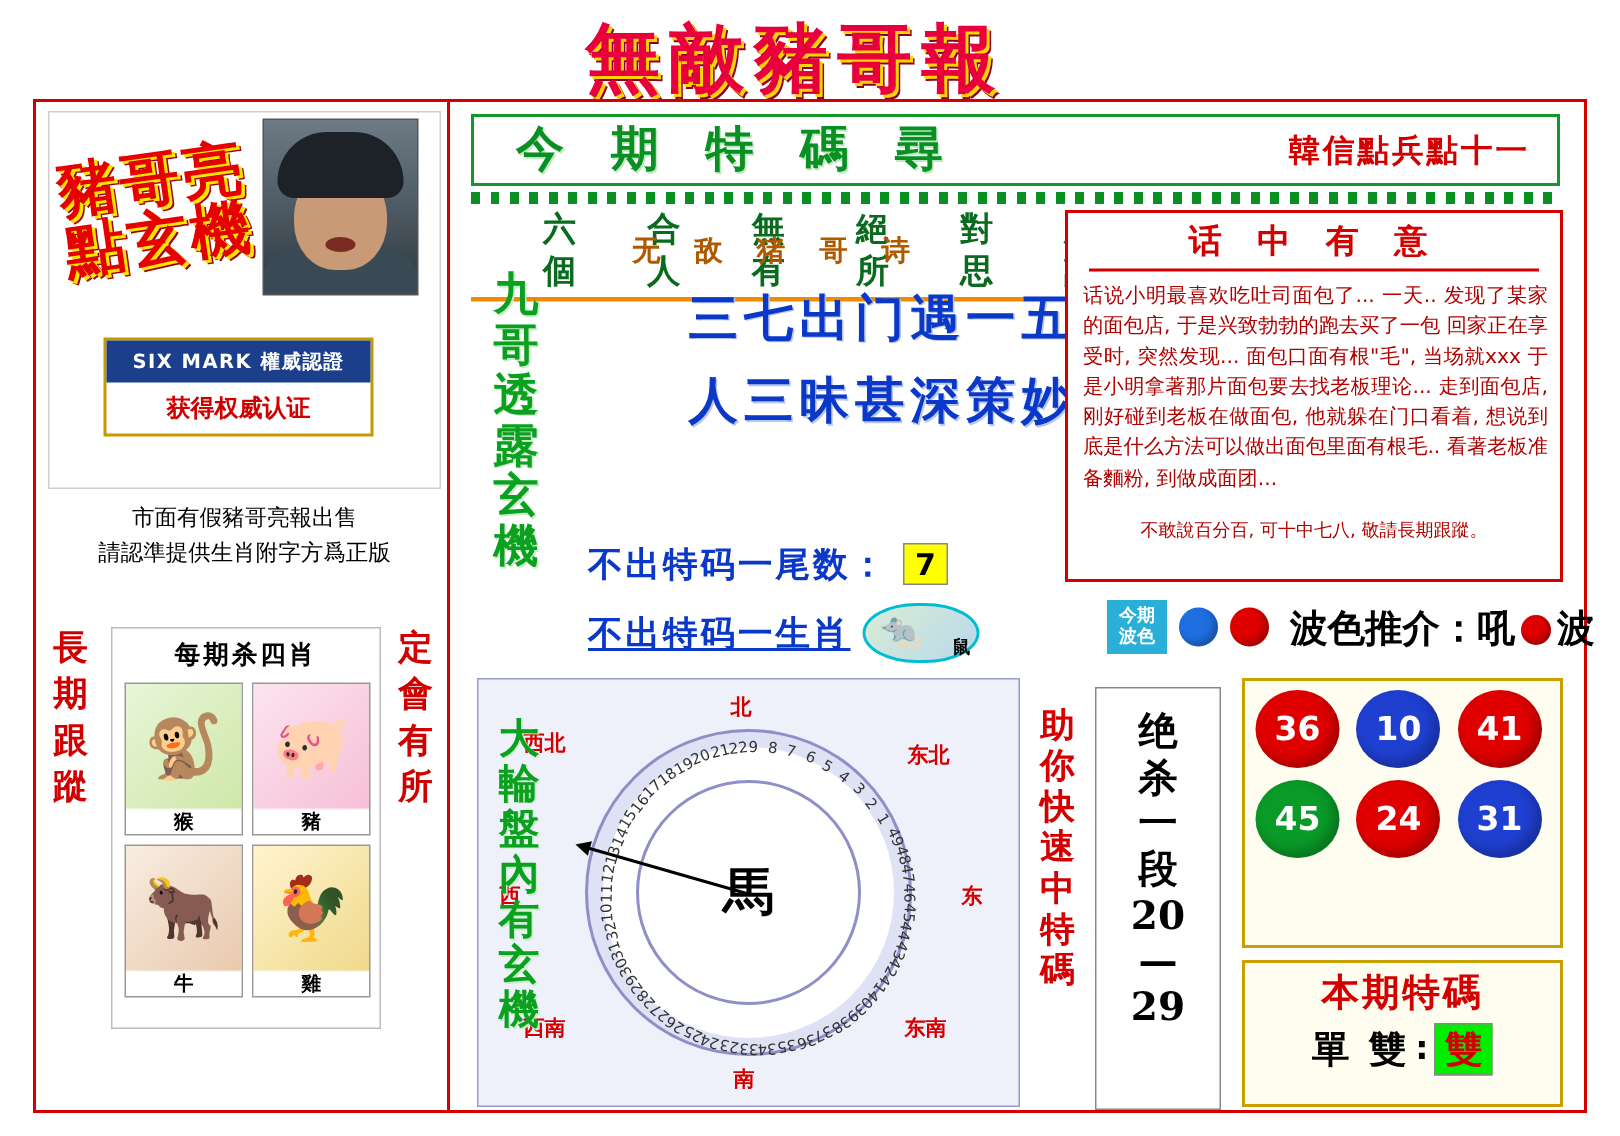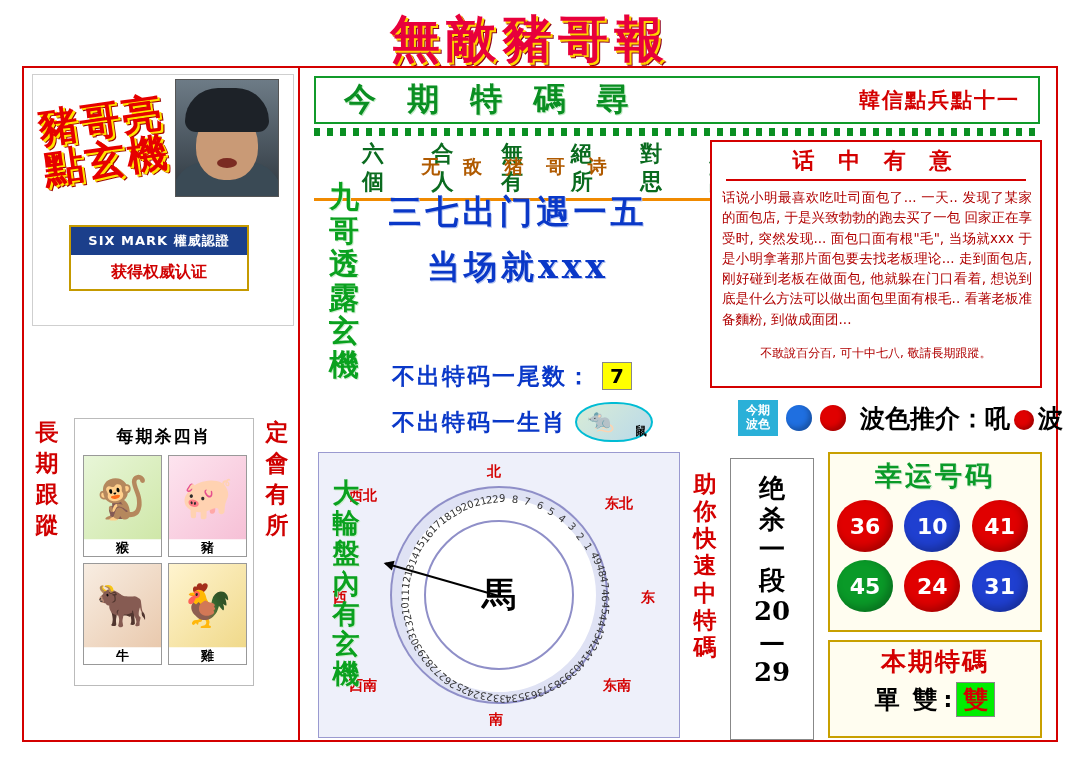--- a/index.html
+++ b/index.html
@@ -182,21 +182,21 @@
   }
   
   .poem-box {
     position:absolute; left:318px; top:154px; width:400px; height:140px;
   }
   .poem-title {
     text-align:center; font-family:"DejaVu Serif", serif;
     font-size:19px; font-weight:bold; color:#b05a00; letter-spacing:8px;
   }
   .poem-line {
-    text-align:center; font-family:"DejaVu Serif", serif;
+    text-align:right; font-family:"DejaVu Serif", serif;
     font-size:33px; font-weight:bold; color:#0a38c8; letter-spacing:4px;
     margin-top:10px;
     text-shadow:1px 1px 0 #b9c7ef;
   }
   .poem-line.two { color:#0a38c8; }
   .vtitle-left {
     position:absolute; left:322px; top:180px; width:44px;
     font-family:"DejaVu Serif", serif;
     font-size:30px; font-weight:bold; color:#0aa11f;
     text-align:center; line-height:1.12;
@@ -235,20 +235,21 @@
     display:flex; align-items:center; justify-content:center;
     font-family:"DejaVu Sans", sans-serif;
   }
   .zodiacrow {
     position:absolute; left:392px; top:400px; width:330px; height:44px;
     display:flex; align-items:center;
   }
   .zodiacrow .lbl {
     font-family:"DejaVu Serif", serif; font-size:23px; font-weight:bold; color:#0a38c8;
     letter-spacing:2px;
+    text-decoration:underline;
   }
   .zodiac-pic {
     margin-left:8px; width:78px; height:40px;
     background:linear-gradient(135deg,#d9ecd6,#b9d9ea);
     border:2px solid #00bcd4; border-radius:40px/22px;
     position:relative;
   }
   .zodiac-pic .zname {
     position:absolute; right:4px; bottom:0px; font-size:12px; font-weight:bold; color:#000;
     font-family:"DejaVu Sans", sans-serif;
@@ -405,20 +406,24 @@
         <div class="face"></div>
         <div class="hat"></div>
         <div class="mouth"></div>
       </div>
       <div class="cert">
         <div class="cert-top">SIX MARK 權威認證</div>
         <div class="cert-bot">获得权威认证</div>
       </div>
     </div>
 
+    <div class="notice">
+      <div>市面有假豬哥亮報出售</div>
+      <div>請認準提供生肖附字方爲正版</div>
+    </div>
 
     <div class="vleft">
       <span class="vchar">長</span>
       <span class="vchar">期</span>
       <span class="vchar">跟</span>
       <span class="vchar">蹤</span>
     </div>
     <div class="vright">
       <span class="vchar">定</span>
       <span class="vchar">會</span>
@@ -490,21 +495,21 @@
         <span>噅</span>
         <span>嘩</span>
       </div>
     </div>
     <div class="orangeline"></div>
   </div>
 
   <div class="poem-box">
     <div class="poem-title">无 敌 猪 哥 诗</div>
     <div class="poem-line one">三七出门遇一五</div>
-    <div class="poem-line two">当场就xxx</div>
+    <div class="poem-line two">人三昧甚深策妙</div>
   </div>
   <div class="vtitle-left">
     九<br>哥<br>透<br>露<br>玄<br>機
   </div>
 
   <div class="story">
     <div class="story-title">话 中 有 意</div>
     <div class="story-underline"></div>
     <div class="story-text">话说小明最喜欢吃吐司面包了... 一天.. 发现了某家的面包店, 于是兴致勃勃的跑去买了一包  回家正在享受时, 突然发现... 面包口面有根"毛", 当场就xxx  于是小明拿著那片面包要去找老板理论... 走到面包店, 刚好碰到老板在做面包,  他就躲在门口看着, 想说到底是什么方法可以做出面包里面有根毛..  看著老板准备麵粉,  到做成面团...</div>
     <div class="story-foot">不敢說百分百, 可十中七八, 敬請長期跟蹤。</div>
@@ -608,21 +613,20 @@
   <div class="jue-box">
     <div class="jue-text">
       <span>绝<br>杀<br>一<br>段</span><br>
       <span>20</span><br>
       <span>—</span><br>
       <span>29</span>
     </div>
   </div>
 
   <div class="lucky-box">
-    <div class="lucky-title">幸运号码</div>
     <div class="lucky-grid">
       <div class="lball bred">36</div>
       <div class="lball bblue">10</div>
       <div class="lball bred">41</div>
       <div class="lball bgreen">45</div>
       <div class="lball bred">24</div>
       <div class="lball bblue">31</div>
     </div>
   </div>
 

